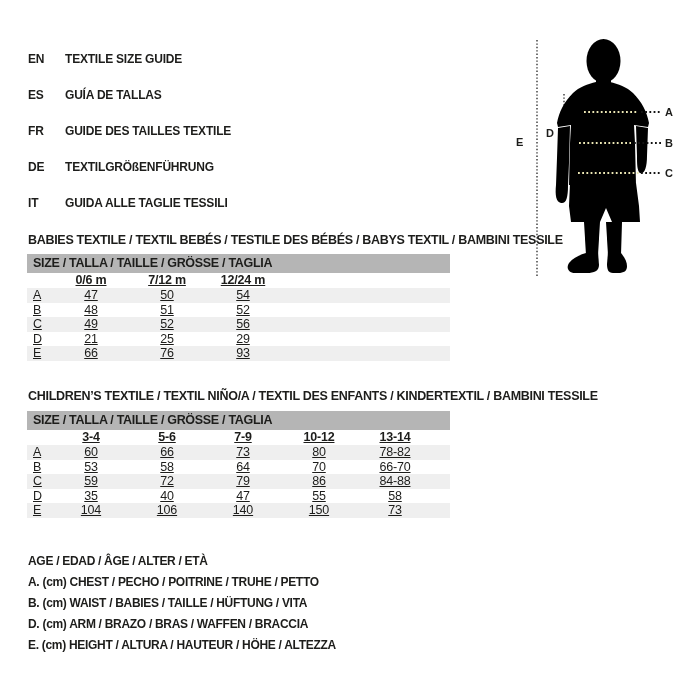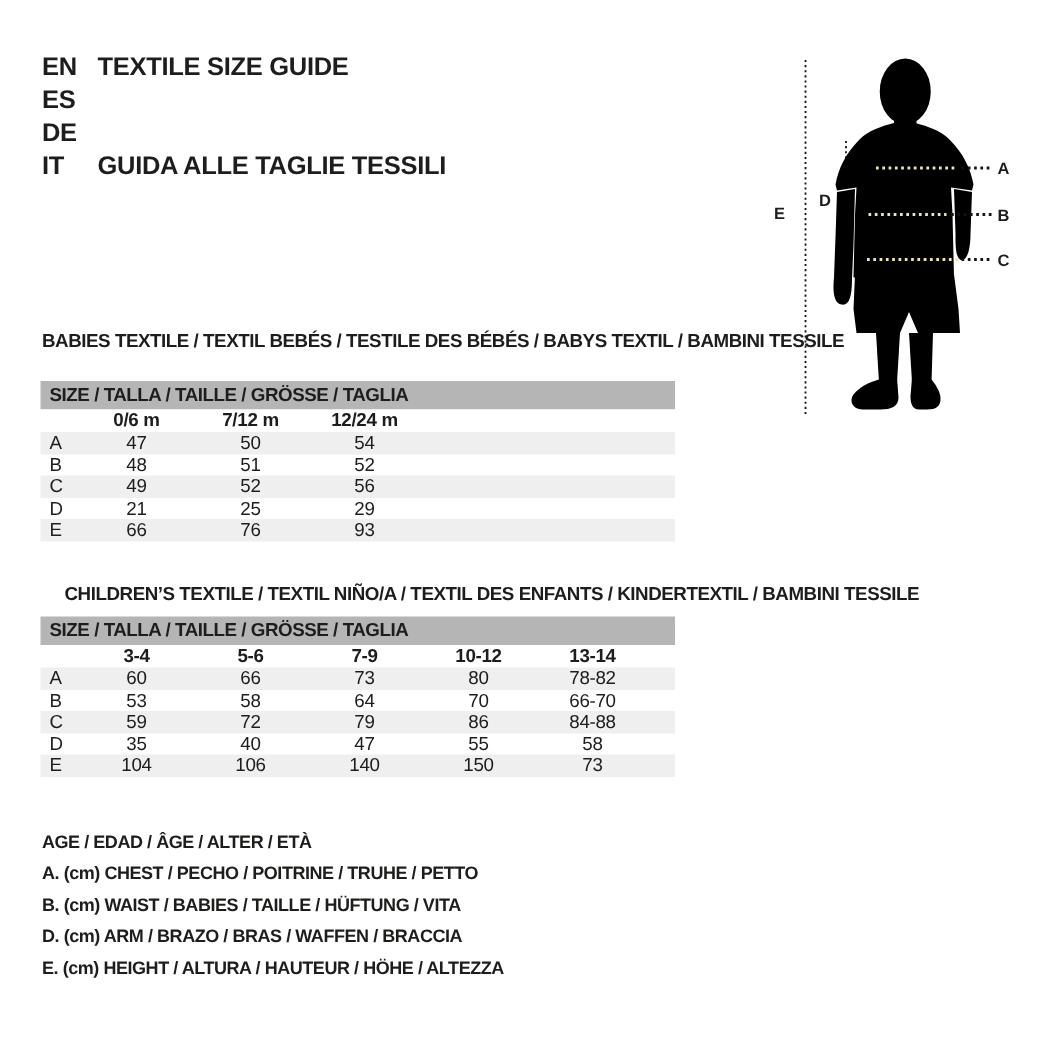--- a/index.html
+++ b/index.html
@@ -3,39 +3,39 @@
 <meta charset="utf-8">
 <style>
   html,body{margin:0;padding:0;}
   body{
     width:700px;height:700px;position:relative;background:#ffffff;
     font-family:"Liberation Sans", sans-serif;color:#1d1d1b;overflow:hidden;
   }
 
   
   #languages{position:absolute;left:28px;top:34px;}
-  .lang-row{display:flex;line-height:22px;font-size:17px;font-weight:600;letter-spacing:-0.2px;white-space:nowrap;}
+  .lang-row{display:flex;line-height:22px;font-size:12px;font-weight:600;letter-spacing:-0.2px;white-space:nowrap;margin-top:14px;}
   .lang-code{width:37px;flex:0 0 37px;}
 
   
   .section-title{position:absolute;font-size:12.5px;font-weight:600;letter-spacing:-0.3px;white-space:nowrap;}
-  #babies-title{left:28px;top:220px;}
-  #children-title{left:28px;top:389px;margin-left:15px;}
+  #babies-title{left:28px;top:233px;}
+  #children-title{left:28px;top:389px;}
 
   
   .table{position:absolute;width:423px;}
   #babies-table{left:27px;top:254px;}
   #children-table{left:27px;top:411px;}
   .size-bar{height:19px;line-height:19px;background:#b5b5b5;font-size:12.5px;font-weight:600;
             padding-left:6px;letter-spacing:-0.3px;box-sizing:border-box;white-space:nowrap;}
   .trow{display:grid;grid-template-columns:26px repeat(5,76px);height:14.5px;line-height:14.5px;font-size:12.5px;letter-spacing:-0.2px;}
   #babies-table .trow{grid-template-columns:26px repeat(3,76px);}
   .trow.alt{background:#efefef;}
   .trow.thead{height:15px;line-height:15px;font-weight:600;background:#ffffff;}
-  .cell{text-align:center;overflow:hidden;}
+  .cell{text-align:center;overflow:hidden;text-decoration:underline;}
   .cell.lbl{text-align:left;padding-left:6px;}
 
   
   #legend{position:absolute;left:28px;top:551px;}
   .legend-line{font-size:12px;font-weight:600;line-height:21px;letter-spacing:-0.3px;white-space:nowrap;}
 
   
   #figure{position:absolute;left:500px;top:28px;width:200px;height:260px;}
   .dotY{stroke:#ece7b4;stroke-width:2;stroke-dasharray:1.8 2.4;}
   .dotB{stroke:#131313;stroke-width:2;stroke-dasharray:1.8 2.4;}
@@ -45,23 +45,29 @@
 </head>
 <body>
 
 <div id="languages">
     <div class="lang-row">
       <span class="lang-code">EN</span>
       <span class="lang-label">TEXTILE SIZE GUIDE</span>
     </div>
     <div class="lang-row">
       <span class="lang-code">ES</span>
+      <span class="lang-label">GUÍA DE TALLAS</span>
+    </div>
+    <div class="lang-row">
+      <span class="lang-code">FR</span>
+      <span class="lang-label">GUIDE DES TAILLES TEXTILE</span>
     </div>
     <div class="lang-row">
       <span class="lang-code">DE</span>
+      <span class="lang-label">TEXTILGRÖßENFÜHRUNG</span>
     </div>
     <div class="lang-row">
       <span class="lang-code">IT</span>
       <span class="lang-label">GUIDA ALLE TAGLIE TESSILI</span>
     </div>
   </div>
 
 <svg id="figure" viewBox="0 0 200 260" xmlns="http://www.w3.org/2000/svg">
 
   <line class="dotline" x1="37" y1="12" x2="37" y2="250"></line>

